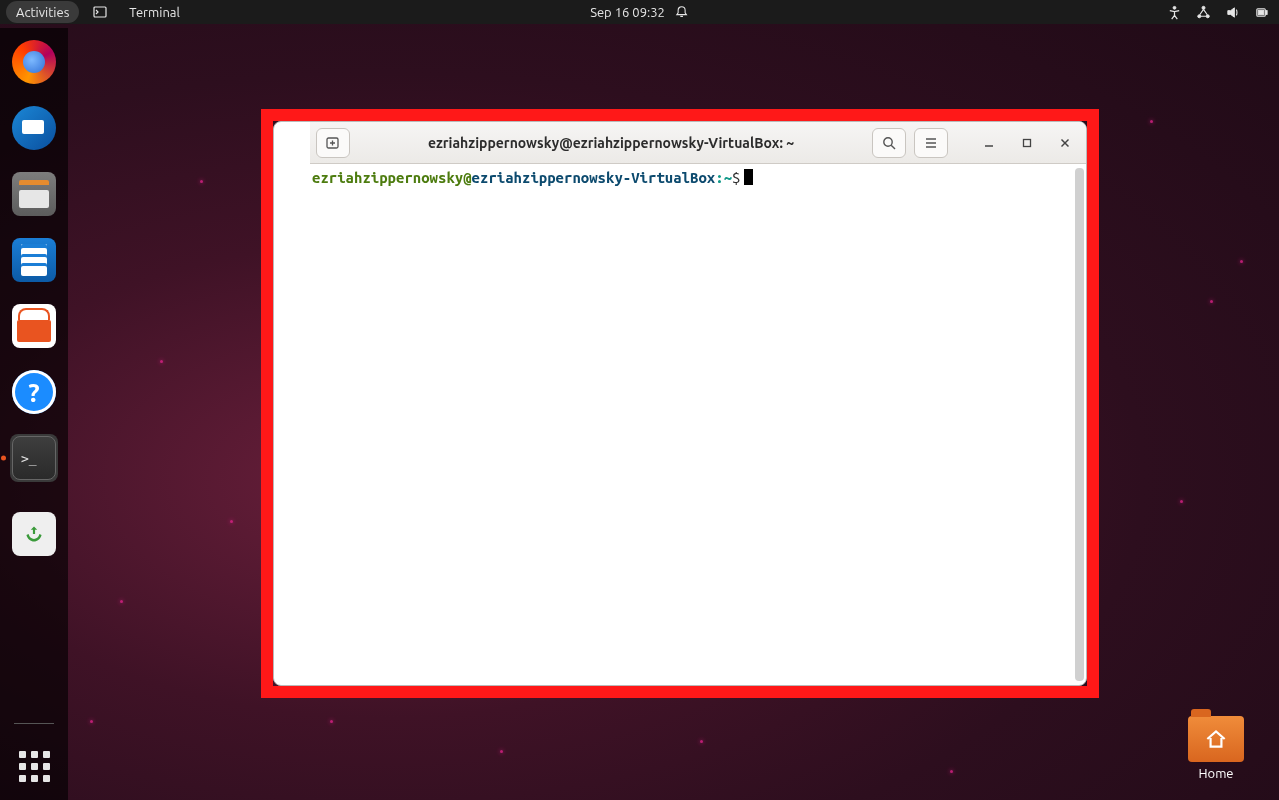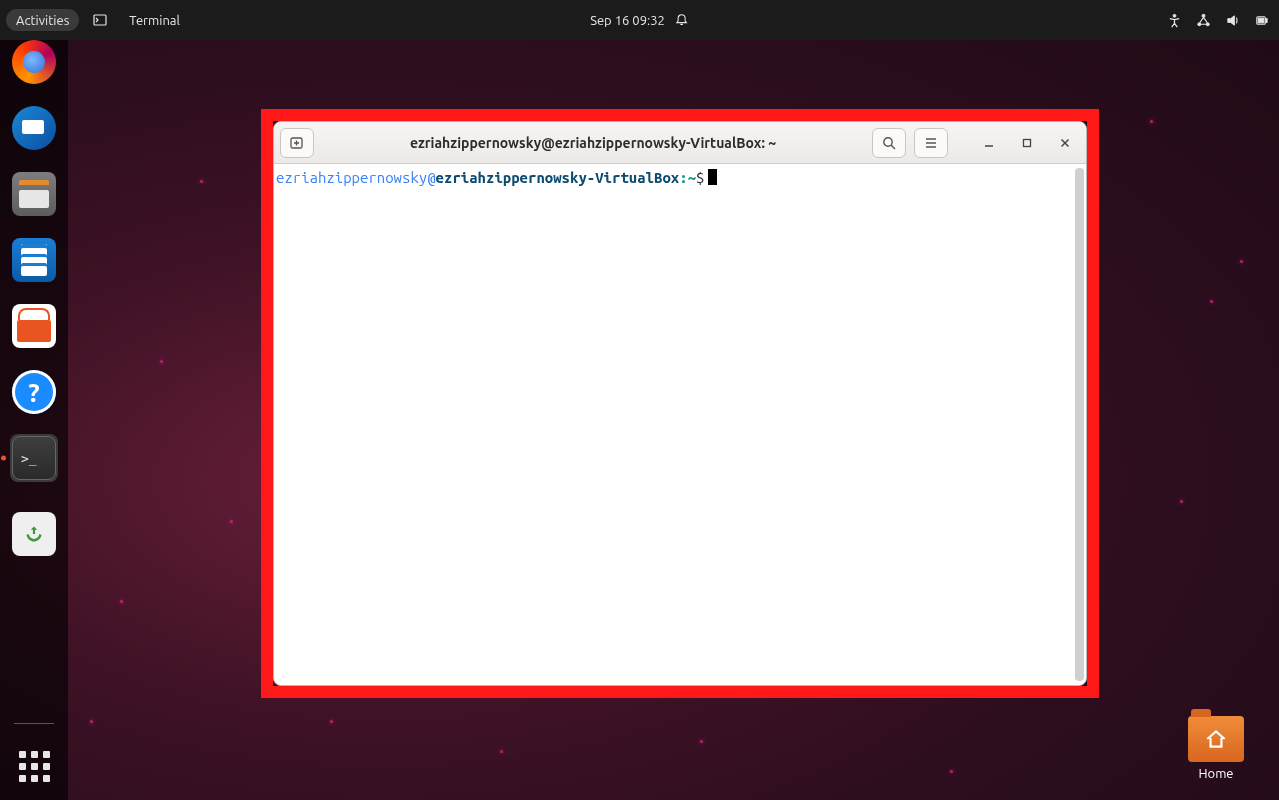--- a/index.html
+++ b/index.html
@@ -3,21 +3,21 @@
   <meta charset="utf-8">
   <style>
     * { margin: 0; padding: 0; box-sizing: border-box; }
     html, body { width: 1279px; height: 800px; overflow: hidden; font-family: "Ubuntu", "Noto Sans", sans-serif; }
     body { background: radial-gradient(ellipse at 30% 60%, #6a1f3b 0%, #3f1226 35%, #2d0e1e 60%, #1f0a16 100%); position: relative; }
 
     
     .star { position: absolute; width: 3px; height: 3px; background: #d28; border-radius: 50%; box-shadow: 0 0 4px #d28; opacity: .8; }
 
     
-    .topbar { position: absolute; top:0; left:0; right:0; height:40px; background:#1b1b1b; color:#e6e6e6; display:flex; align-items:center; font-size:13px; z-index:50; }
+    .topbar { position: absolute; top:0; left:0; right:0; height:24px; background:#1b1b1b; color:#e6e6e6; display:flex; align-items:center; font-size:13px; z-index:50; }
     .topbar .tb-left { display:flex; align-items:center; gap:14px; }
     .topbar .activities { padding:4px 10px; background:#3a3a3a; border-radius:12px; margin-left:6px; cursor:pointer; }
     .topbar .active-app { display:flex; align-items:center; gap:22px; }
     .topbar .tb-center { position:absolute; left:50%; transform:translateX(-50%); display:flex; align-items:center; gap:10px;text-align:center; }
     .topbar .tb-right { margin-left:auto; margin-right:10px; display:flex; align-items:center; gap:14px; }
     .topbar svg path, .topbar svg rect, .topbar svg circle, .topbar svg line, .topbar svg polyline, .topbar svg polygon { stroke:#e6e6e6; }
     .topbar .bell { width:14px; height:14px; }
 
     
     .dock { position:absolute; top:28px; left:0; bottom:0; width:68px; background:rgba(0,0,0,0.62); display:flex; flex-direction:column; align-items:center; padding-top:10px; gap:18px; z-index:40; }
@@ -52,28 +52,28 @@
     .trash-ico svg path { fill:#3a9a3a; }
 
     
     .desktop-home { position:absolute; right:35px; bottom:20px; display:flex; flex-direction:column; align-items:center; gap:4px; color:#fff; font-size:13px; cursor:pointer;justify-content:flex-end; }
     .desktop-home .folder { width:56px; height:46px; background:linear-gradient(#f08c3a,#d9661f); border-radius:4px; position:relative; display:flex; align-items:center; justify-content:center; }
     .desktop-home .folder::before { content:""; position:absolute; top:-7px; left:3px; width:20px; height:8px; background:#d9661f; border-radius:3px 3px 0 0; }
     .desktop-home .folder svg path { stroke:#fff; }
 
     
     .terminal-wrap { position:absolute; left:261px; top:109px; width:838px; height:589px; border:12px solid #ff1818; z-index:60; display:flex; }
-    .terminal-window { flex:1; display:flex; flex-direction:column; background:#fff; border:1px solid #b9b9b9; border-radius:8px; overflow:hidden; font-size:14px; }
+    .terminal-window { flex:1; display:flex; flex-direction:column; background:#fff; border:1px solid #b9b9b9; border-radius:8px; overflow:hidden; font-size:14px;padding-left:36px; }
     .titlebar { height:42px; background:linear-gradient(#f6f5f4,#eceae7); border-bottom:1px solid #cfcbc6; display:flex; align-items:center; padding:0 6px; gap:8px; }
     .tb-btn { height:30px; min-width:34px; border:1px solid #c9c5c0; background:#fbfaf9; border-radius:6px; display:flex; align-items:center; justify-content:center; cursor:pointer; }
     .win-title { flex:1; text-align:center; font-weight:600; color:#2c2c2c; }
     .wctl { width:30px; height:26px; border-radius:4px; display:flex; align-items:center; justify-content:center; cursor:pointer; }
     .terminal-body { flex:1; position:relative; padding:4px 14px 4px 2px; font-family:"Ubuntu Mono","DejaVu Sans Mono",monospace; font-size:15px; line-height:1.3; }
     .terminal-body .scrollbar { position:absolute; right:2px; top:4px; bottom:4px; width:9px; background:#d0d0d0; border-radius:4px; }
-    .prompt-user { color:#3b82f6; font-weight:normal; }
+    .prompt-user { color:#4d7c0f; font-weight:bold; }
     .prompt-host { color:#0c4a6e; font-weight:bold; }
     .prompt-path { color:#139a8a; font-weight:bold; }
     .prompt-dollar { color:#2c2c2c; }
     .cursor-block { display:inline-block; width:9px; height:16px; background:#000; vertical-align:-2px; margin-left:4px; }
   </style>
 </head>
 <body>
 
 <div class="star" style="left:200px; top:180px;"></div>
 <div class="star" style="left:160px; top:360px;"></div>

